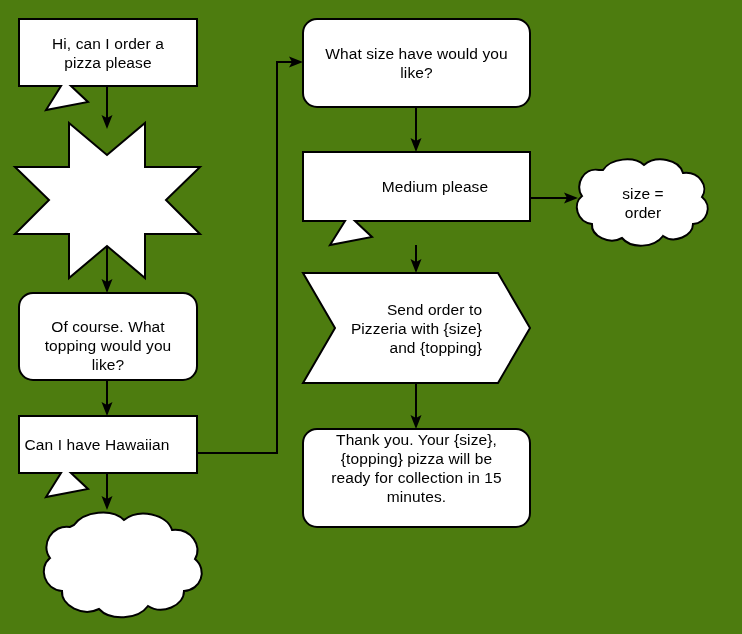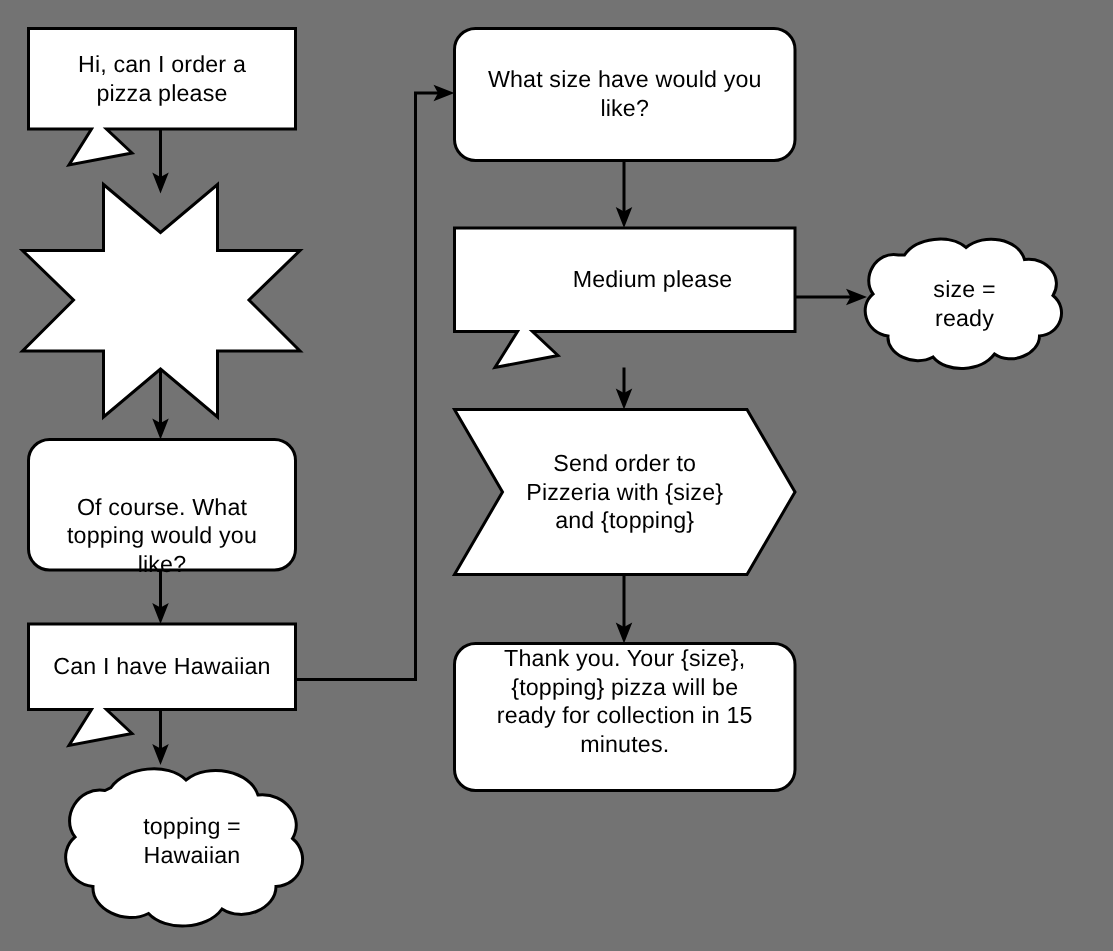--- a/index.html
+++ b/index.html
@@ -10,21 +10,21 @@
   body {
     font-family: "Liberation Sans", sans-serif;
     width: 742px;
     height: 634px;
     overflow: hidden;
   }
   #canvas {
     position: relative;
     width: 742px;
     height: 634px;
-    background: #737373;
+    background: #4d7c0f;
   }
   #diagram-svg {
     position: absolute;
     left: 0;
     top: 0;
     width: 742px;
     height: 634px;
   }
   .shape-stroke {
     fill: #ffffff;
@@ -141,38 +141,36 @@
     <path class="connector" d="M 416 383 L 416 420"></path>
     <path class="arrowhead" d="M 416 429 L 410.5 415 L 416 418 L 421.5 415 Z"></path>
 
     <rect class="shape-stroke" x="303" y="429" rx="14" ry="14" width="227" height="98"></rect>
   </svg>
 
   <div class="node-label" style="left:19px; top:19px; width:178px; height:67px;">Hi, can I order a
 pizza please</div>
 
 
-  <div class="node-label" style="left:22px; top:305px; width:172px; height:104px;">Of course. What
+  <div class="node-label" style="left:22px; top:293px; width:172px; height:104px;">Of course. What
 topping would you
 like?</div>
 
-  <div class="node-label" style="left:19px; top:416px; width:178px; height:57px;">Can I have Hawaiian</div>
+  <div class="node-label" style="left:8px; top:416px; width:178px; height:57px;">Can I have Hawaiian</div>
 
-  <div class="node-label" style="left:43px; top:530px; width:170px; height:62px;">topping =
-Hawaiian</div>
 
   <div class="node-label" style="left:306px; top:19px; width:221px; height:88px;">What size have would you
 like?</div>
 
   <div class="node-label" style="left:303px; top:152px; width:264px; height:69px;">Medium please</div>
 
   <div class="node-label" style="left:588px; top:172px; width:110px; height:62px;">size =
-ready</div>
+order</div>
 
-  <div class="node-label" style="left:335px; top:273px; width:163px; height:110px;">Send order to
+  <div class="node-label" style="left:335px; top:273px; width:163px; height:110px;text-align:right;">Send order to
 Pizzeria with {size}
 and {topping}</div>
 
   <div class="node-label" style="left:306px; top:419px; width:221px; height:98px;">Thank you. Your {size},
 {topping} pizza will be
 ready for collection in 15
 minutes.</div>
 
 </div>
 

